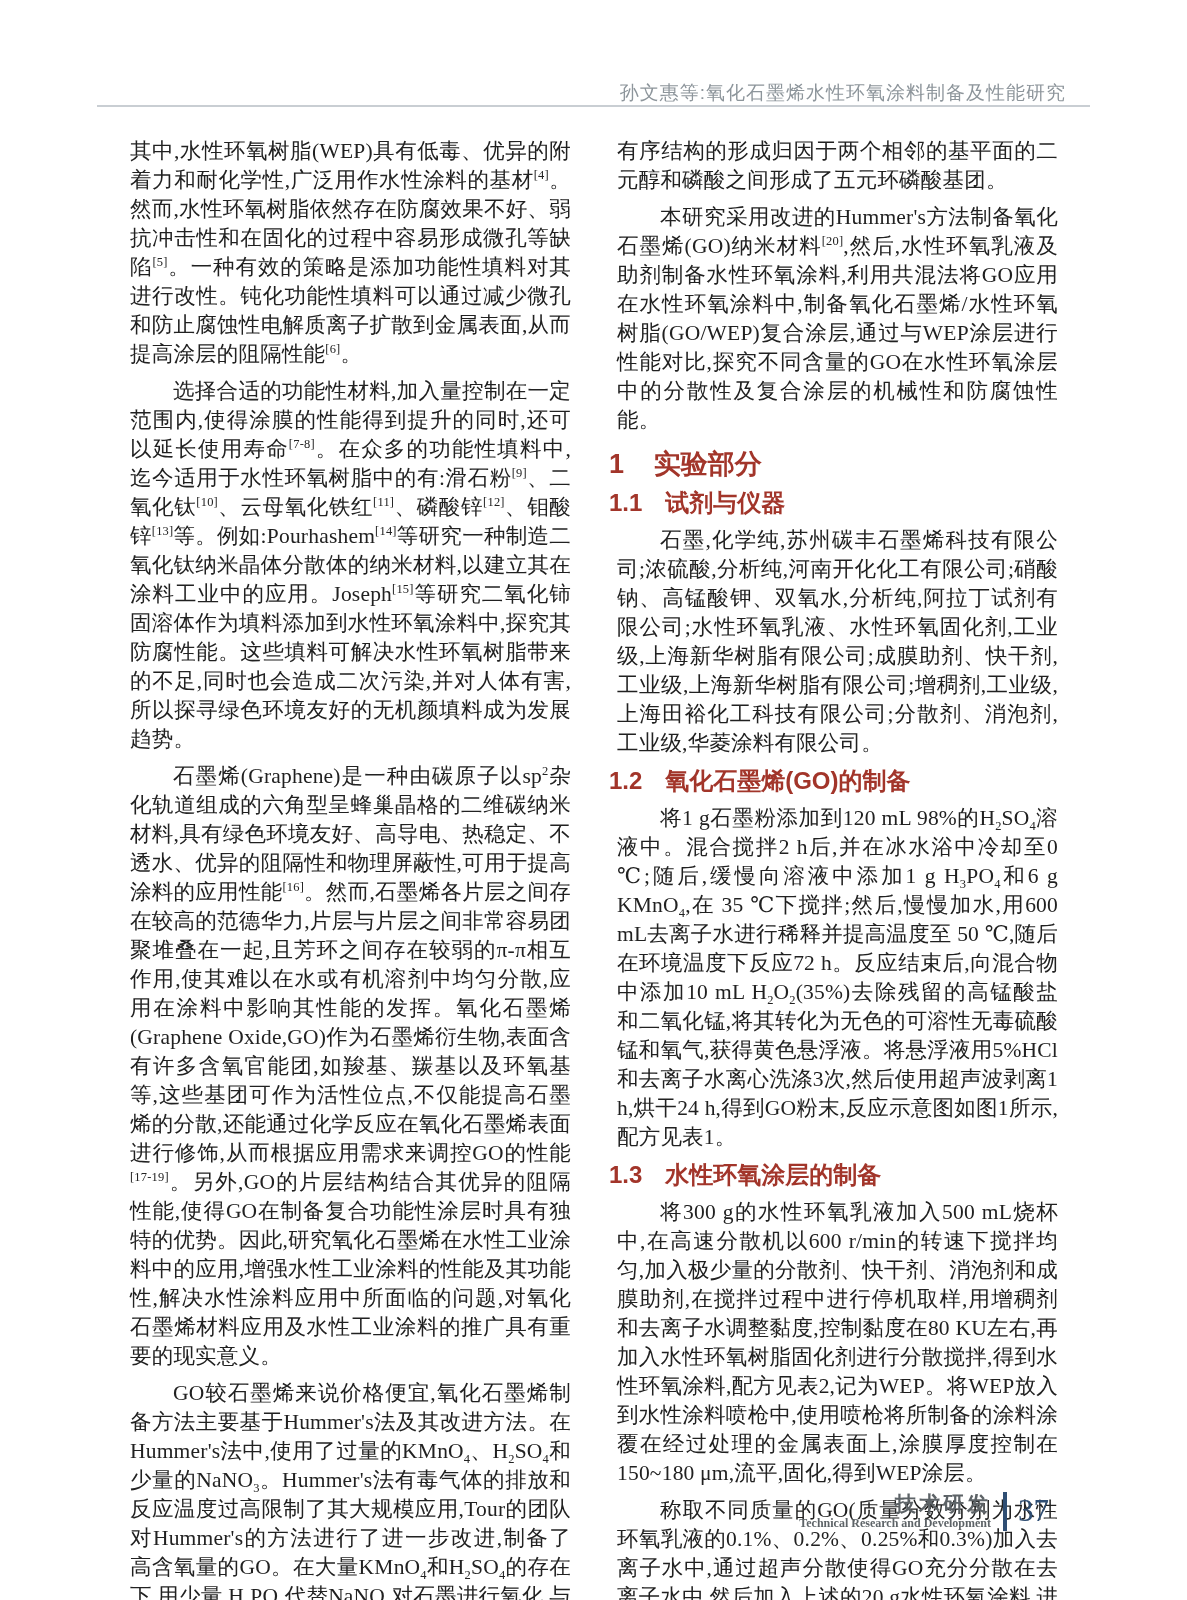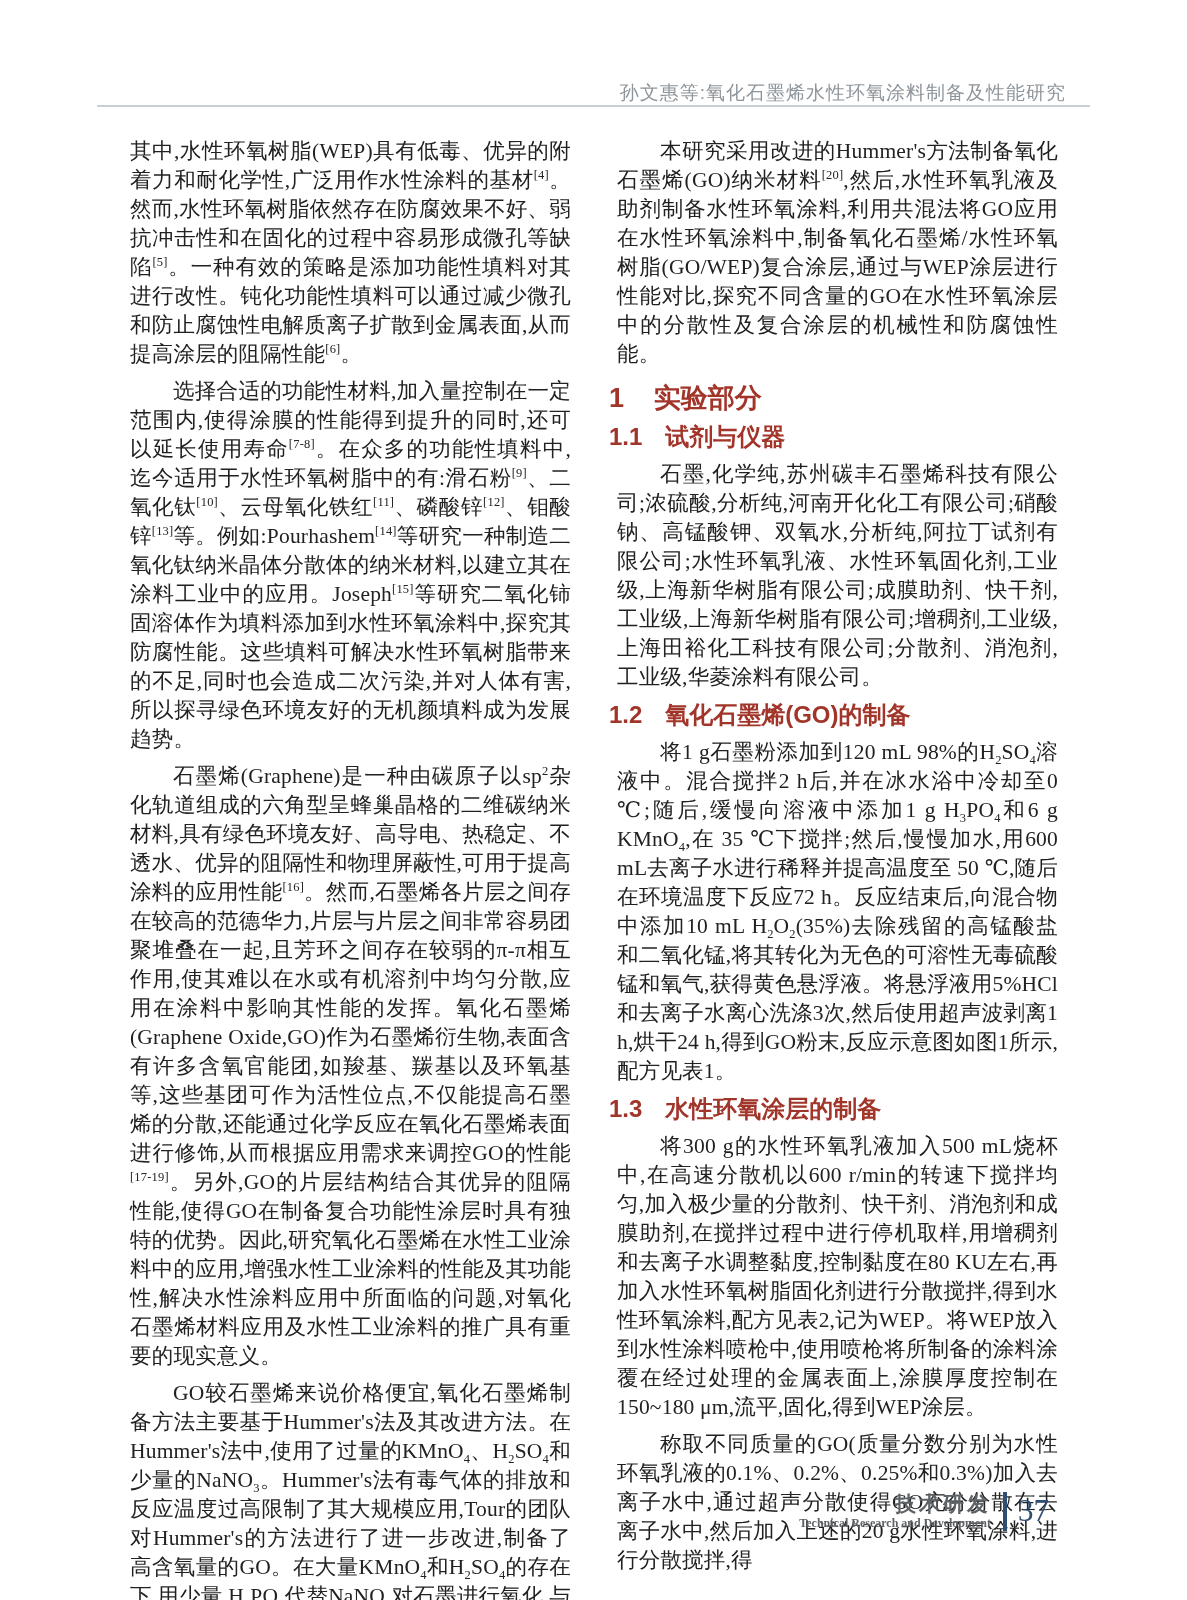--- a/index.html
+++ b/index.html
@@ -98,20 +98,21 @@
   <div class="header-rule"></div>
 
   <div class="content">
     <div class="col">
         <p class="para no-indent">其中,水性环氧树脂(WEP)具有低毒、优异的附着力和耐化学性,广泛用作水性涂料的基材<sup>[4]</sup>。然而,水性环氧树脂依然存在防腐效果不好、弱抗冲击性和在固化的过程中容易形成微孔等缺陷<sup>[5]</sup>。一种有效的策略是添加功能性填料对其进行改性。钝化功能性填料可以通过减少微孔和防止腐蚀性电解质离子扩散到金属表面,从而提高涂层的阻隔性能<sup>[6]</sup>。</p>
         <p class="para">选择合适的功能性材料,加入量控制在一定范围内,使得涂膜的性能得到提升的同时,还可以延长使用寿命<sup>[7-8]</sup>。在众多的功能性填料中,迄今适用于水性环氧树脂中的有:滑石粉<sup>[9]</sup>、二氧化钛<sup>[10]</sup>、云母氧化铁红<sup>[11]</sup>、磷酸锌<sup>[12]</sup>、钼酸锌<sup>[13]</sup>等。例如:Pourhashem<sup>[14]</sup>等研究一种制造二氧化钛纳米晶体分散体的纳米材料,以建立其在涂料工业中的应用。Joseph<sup>[15]</sup>等研究二氧化铈固溶体作为填料添加到水性环氧涂料中,探究其防腐性能。这些填料可解决水性环氧树脂带来的不足,同时也会造成二次污染,并对人体有害,所以探寻绿色环境友好的无机颜填料成为发展趋势。</p>
         <p class="para">石墨烯(Graphene)是一种由碳原子以sp<sup>2</sup>杂化轨道组成的六角型呈蜂巢晶格的二维碳纳米材料,具有绿色环境友好、高导电、热稳定、不透水、优异的阻隔性和物理屏蔽性,可用于提高涂料的应用性能<sup>[16]</sup>。然而,石墨烯各片层之间存在较高的范德华力,片层与片层之间非常容易团聚堆叠在一起,且芳环之间存在较弱的π-π相互作用,使其难以在水或有机溶剂中均匀分散,应用在涂料中影响其性能的发挥。氧化石墨烯(Graphene Oxide,GO)作为石墨烯衍生物,表面含有许多含氧官能团,如羧基、羰基以及环氧基等,这些基团可作为活性位点,不仅能提高石墨烯的分散,还能通过化学反应在氧化石墨烯表面进行修饰,从而根据应用需求来调控GO的性能<sup>[17-19]</sup>。另外,GO的片层结构结合其优异的阻隔性能,使得GO在制备复合功能性涂层时具有独特的优势。因此,研究氧化石墨烯在水性工业涂料中的应用,增强水性工业涂料的性能及其功能性,解决水性涂料应用中所面临的问题,对氧化石墨烯材料应用及水性工业涂料的推广具有重要的现实意义。</p>
         <p class="para">GO较石墨烯来说价格便宜,氧化石墨烯制备方法主要基于Hummer's法及其改进方法。在Hummer's法中,使用了过量的KMnO<sub>4</sub>、H<sub>2</sub>SO<sub>4</sub>和少量的NaNO<sub>3</sub>。Hummer's法有毒气体的排放和反应温度过高限制了其大规模应用,Tour的团队对Hummer's的方法进行了进一步改进,制备了高含氧量的GO。在大量KMnO<sub>4</sub>和H<sub>2</sub>SO<sub>4</sub>的存在下,用少量 H<sub>3</sub>PO<sub>4</sub>代替NaNO<sub>3</sub>对石墨进行氧化,与Hummer's法所生产的GO相比,Tour方法得到的GO产率高、氧化程度高、结构更有序、缺陷更少<sup>[18]</sup>。</p>
       </div>
     <div class="col">
+        <p class="para no-indent">有序结构的形成归因于两个相邻的基平面的二元醇和磷酸之间形成了五元环磷酸基团。</p>
         <p class="para">本研究采用改进的Hummer's方法制备氧化石墨烯(GO)纳米材料<sup>[20]</sup>,然后,水性环氧乳液及助剂制备水性环氧涂料,利用共混法将GO应用在水性环氧涂料中,制备氧化石墨烯/水性环氧树脂(GO/WEP)复合涂层,通过与WEP涂层进行性能对比,探究不同含量的GO在水性环氧涂层中的分散性及复合涂层的机械性和防腐蚀性能。</p>
         <div class="h1"><span class="num">1</span><span>实验部分</span></div>
         <div class="h2"><span class="num">1.1</span><span>试剂与仪器</span></div>
         <p class="para">石墨,化学纯,苏州碳丰石墨烯科技有限公司;浓硫酸,分析纯,河南开化化工有限公司;硝酸钠、高锰酸钾、双氧水,分析纯,阿拉丁试剂有限公司;水性环氧乳液、水性环氧固化剂,工业级,上海新华树脂有限公司;成膜助剂、快干剂,工业级,上海新华树脂有限公司;增稠剂,工业级,上海田裕化工科技有限公司;分散剂、消泡剂,工业级,华菱涂料有限公司。</p>
         <div class="h2"><span class="num">1.2</span><span>氧化石墨烯(GO)的制备</span></div>
         <p class="para">将1 g石墨粉添加到120 mL 98%的H<sub>2</sub>SO<sub>4</sub>溶液中。混合搅拌2 h后,并在冰水浴中冷却至0 ℃;随后,缓慢向溶液中添加1 g H<sub>3</sub>PO<sub>4</sub>和6 g KMnO<sub>4</sub>,在 35 ℃下搅拌;然后,慢慢加水,用600 mL去离子水进行稀释并提高温度至 50 ℃,随后在环境温度下反应72 h。反应结束后,向混合物中添加10 mL H<sub>2</sub>O<sub>2</sub>(35%)去除残留的高锰酸盐和二氧化锰,将其转化为无色的可溶性无毒硫酸锰和氧气,获得黄色悬浮液。将悬浮液用5%HCl和去离子水离心洗涤3次,然后使用超声波剥离1 h,烘干24 h,得到GO粉末,反应示意图如图1所示,配方见表1。</p>
         <div class="h2"><span class="num">1.3</span><span>水性环氧涂层的制备</span></div>
         <p class="para">将300 g的水性环氧乳液加入500 mL烧杯中,在高速分散机以600 r/min的转速下搅拌均匀,加入极少量的分散剂、快干剂、消泡剂和成膜助剂,在搅拌过程中进行停机取样,用增稠剂和去离子水调整黏度,控制黏度在80 KU左右,再加入水性环氧树脂固化剂进行分散搅拌,得到水性环氧涂料,配方见表2,记为WEP。将WEP放入到水性涂料喷枪中,使用喷枪将所制备的涂料涂覆在经过处理的金属表面上,涂膜厚度控制在150~180 μm,流平,固化,得到WEP涂层。</p>
         <p class="para">称取不同质量的GO(质量分数分别为水性环氧乳液的0.1%、0.2%、0.25%和0.3%)加入去离子水中,通过超声分散使得GO充分分散在去离子水中,然后加入上述的20 g水性环氧涂料,进行分散搅拌,得</p>
       </div>

